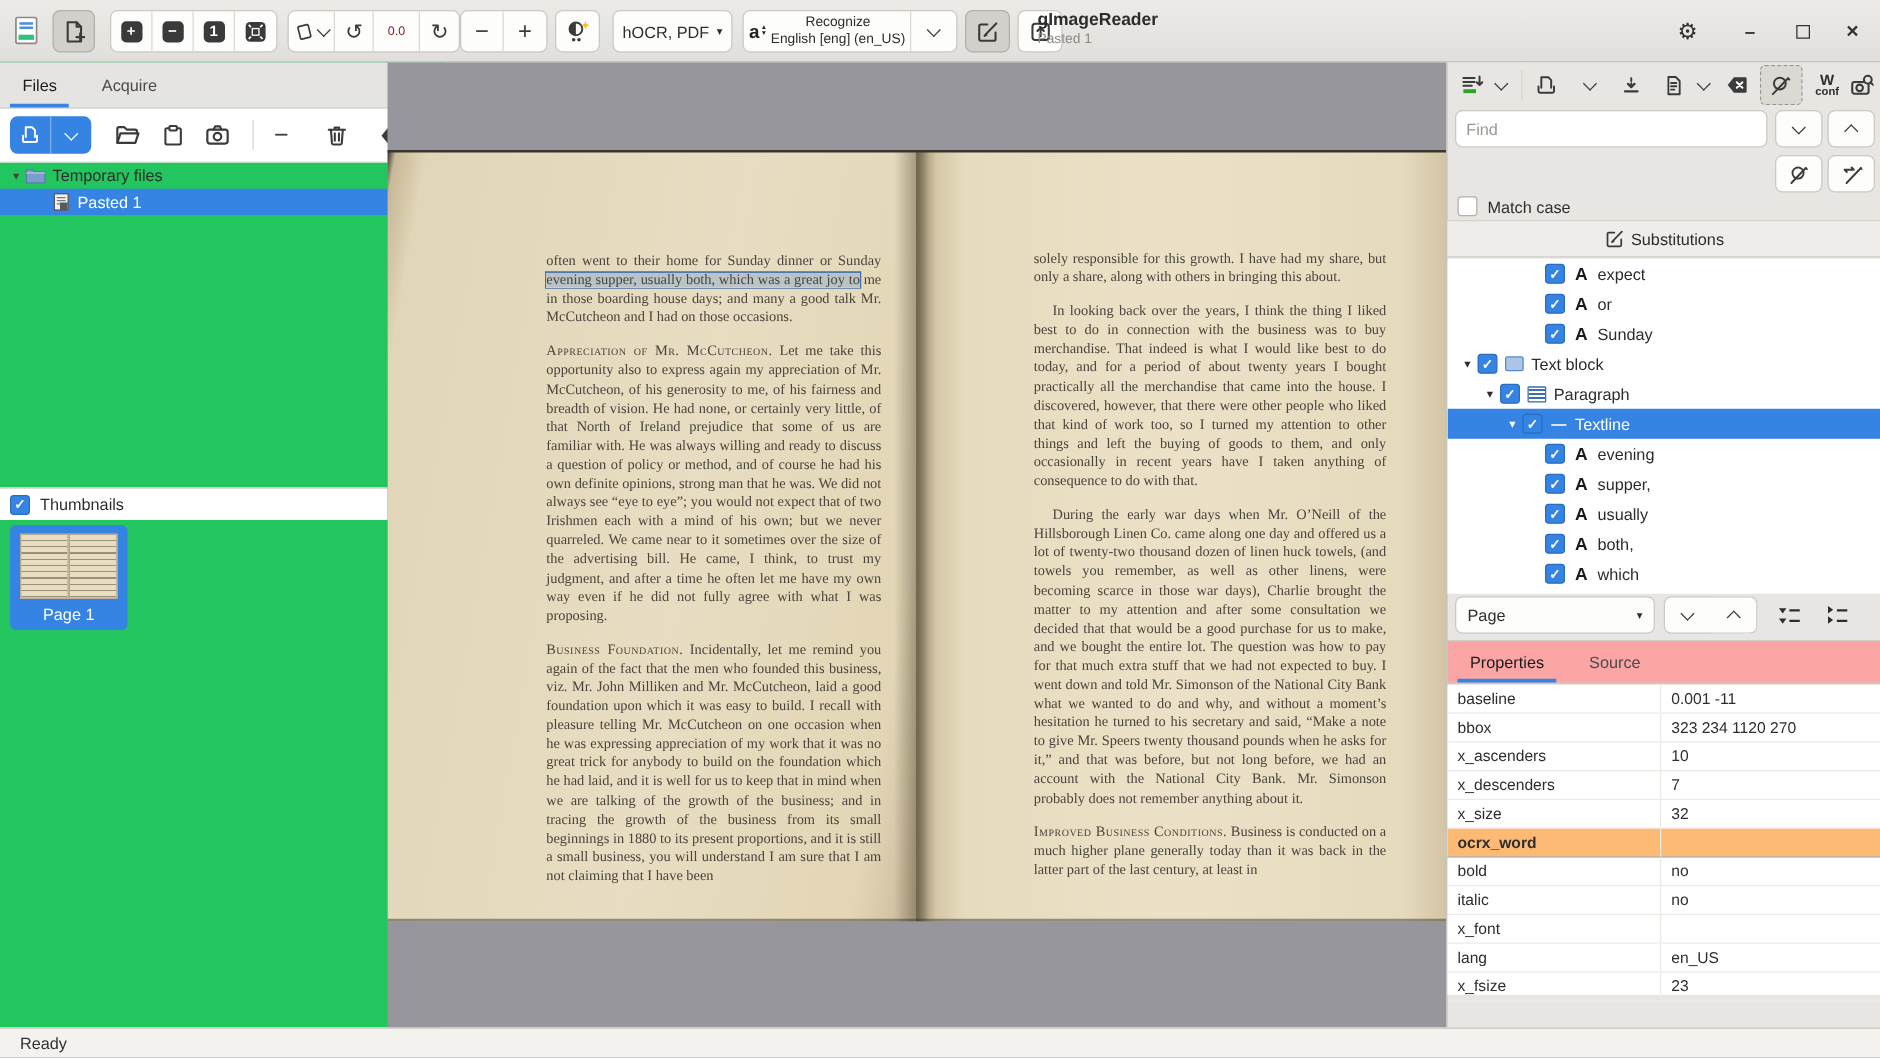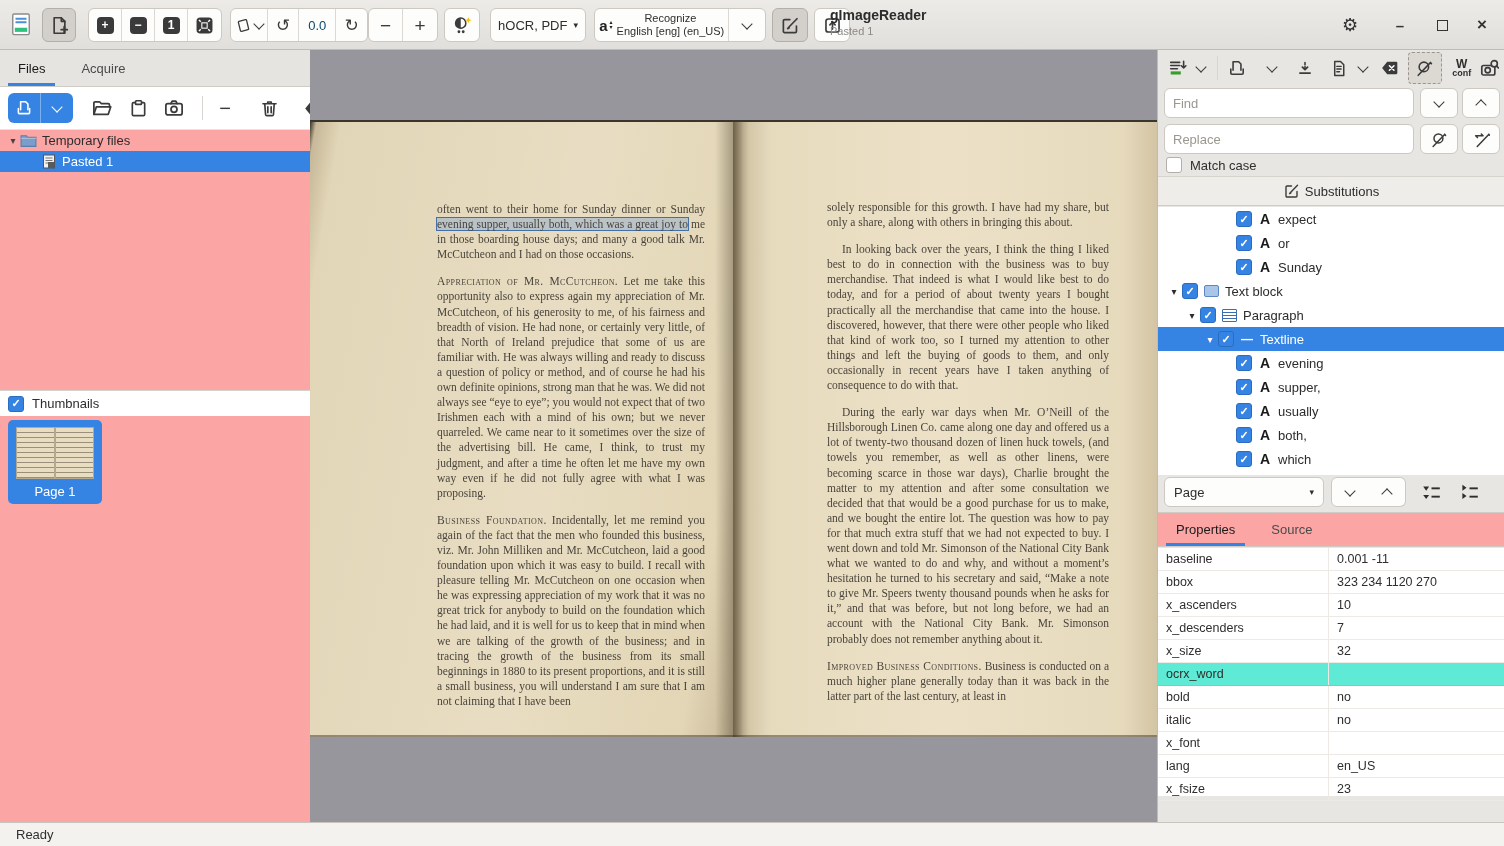--- a/index.html
+++ b/index.html
@@ -18,33 +18,33 @@
           border-radius:6px;box-sizing:border-box;align-items:stretch}
   .hgroup .seg{display:flex;align-items:center;justify-content:center;border-right:1px solid #dcd8d3;box-sizing:border-box}
   .hgroup .seg:last-child{border-right:none}
   .darksq{width:17px;height:17px;background:#3a3a3a;border-radius:4px;color:#fff;font-weight:bold;
           font-size:12px;display:flex;align-items:center;justify-content:center;line-height:1}
   .glyph{font-size:17px;color:#3a3a3a;line-height:1}
   .chv{width:7px;height:7px;border-right:1.7px solid #3a3a3a;border-bottom:1.7px solid #3a3a3a;
        display:inline-block;transform:rotate(45deg);margin-top:-3px}
   .chv.up{transform:rotate(-135deg);margin-top:4px}
   .chv.white{border-color:#fff}
-  .angle{font-size:13px;color:#0c4a6e}
+  .angle{font-size:10px;color:#7f1d1d}
   .title-block{position:absolute;left:830px;top:7px;width:170px;text-align:left;pointer-events:none}
   .title-block .t{font-size:14px;font-weight:bold;color:#2c2c2c}
   .title-block .s{font-size:11px;color:#8d8a85;margin-top:2px}
   .winctl{position:absolute;top:13px;width:24px;height:24px;display:flex;align-items:center;justify-content:center;
           font-size:15px;color:#333}
   .maxbox{width:9px;height:9px;border:1.6px solid #333}
   .rec-lines{display:flex;flex-direction:column;align-items:center;line-height:1.15;font-size:11px;color:#2e2e2e}
   .rec-a{font-weight:bold;font-size:15px;margin-right:2px;color:#222}
   .rec-tri{font-size:6px;line-height:.9;color:#222;display:flex;flex-direction:column;margin-right:4px}
 
   
-  .sidebar{position:absolute;left:0;top:50px;width:354px;height:772px;background:#fca5a5;border-right:1px solid #bfbbb5;box-sizing:border-box}
+  .sidebar{position:absolute;left:0;top:50px;width:354px;height:772px;background:#22c55e;border-right:1px solid #bfbbb5;box-sizing:border-box}
   .tabbar{height:36px;background:#e6e4e1;border-bottom:1px solid #cfcbc5;display:flex;align-items:stretch}
   .tab{padding:0 18px;display:flex;align-items:center;font-size:13px;color:#4a4a4a;position:relative}
   .tab.active{color:#1a1a1a}
   .tab.active:after{content:"";position:absolute;left:8px;right:8px;bottom:0;height:3px;background:#3584e4}
   .side-tools{height:42px;background:#fff;display:flex;align-items:center;padding-left:8px;border-bottom:1px solid #e7e4e0}
   .splitbtn{display:flex;height:30px;background:#3584e4;border-radius:6px;overflow:hidden;margin-right:14px}
   .splitbtn .half{width:32px;display:flex;align-items:center;justify-content:center}
   .splitbtn .half+.half{border-left:1px solid rgba(255,255,255,.35)}
   .flatico{width:30px;height:30px;display:flex;align-items:center;justify-content:center;margin-right:6px}
   .vsep{width:1px;height:24px;background:#d8d4cf;margin:0 7px}
@@ -115,21 +115,21 @@
   .ticon.textline{width:14px;font-weight:bold;font-size:12px}
   .pagerow{position:absolute;left:0;top:427px;width:347px;height:34px}
   .combo{position:absolute;left:6px;top:0;width:160px;height:30px;background:#fdfdfc;border:1px solid #ccc8c2;border-radius:6px;
          display:flex;align-items:center;justify-content:space-between;padding:12px 9px;box-sizing:border-box;font-size:13px}
   .rtabs{position:absolute;left:0;top:462px;width:347px;height:35px;border-top:1px solid #cfcbc5;border-bottom:1px solid #cfcbc5;
          display:flex;box-sizing:border-box;background:#fca5a5}
   .proptable{position:absolute;left:0;top:498px;width:347px;height:248px;background:#fff;font-size:12.5px}
   .prow{display:grid;grid-template-columns:170px 1fr;height:22px;align-items:center;border-bottom:1px solid #edeae6}
   .prow span{padding-left:8px;white-space:nowrap;overflow:hidden}
   .prow .v{border-left:1px solid #edeae6;height:100%;display:flex;align-items:center}
-  .prow.hdr{background:#5eead4;font-weight:normal;border-bottom:1px solid #b5b3af}
+  .prow.hdr{background:#fdba74;font-weight:bold;border-bottom:1px solid #b5b3af}
 
   
   .statusbar{position:absolute;left:0;top:822px;width:1504px;height:24px;background:#f4f2ef;border-top:1px solid #c8c4be;
              display:flex;align-items:center;padding-left:16px;box-sizing:border-box;font-size:13px;color:#2f2f2f}
 </style>
 </head>
 <body>
 
 <div class="header">
   <div style="position:absolute;left:10px;top:12px">
@@ -430,21 +430,20 @@
   </div>
 
   <input class="finput" style="top: 38px;" placeholder="Find">
   <div class="sqbtn" style="left:262px;top:38px">
       <span class="chv"></span>
     </div>
   <div class="sqbtn" style="left:304px;top:38px">
       <span class="chv up"></span>
     </div>
 
-  <input class="finput" style="top: 74px;" placeholder="Replace">
   <div class="sqbtn" style="left:262px;top:74px">
     <svg class="ico" width="17" height="17" viewBox="0 0 16 16">
         <circle cx="7" cy="7" r="4.2"></circle>
         <path d="M2 14.5 12.8 3.2M12.8 3.2l.9.9"></path>
       </svg>
   </div>
   <div class="sqbtn" style="left:304px;top:74px">
     <svg class="ico" width="17" height="17" viewBox="0 0 16 16">
         <path d="M2.5 4.5h7M9.5 4.5 7.8 2.8M2.5 4.5l1.7 1.7"></path>
         <path d="M4 14.5 14.8 3.2M14.8 3.2l.8.8"></path>

